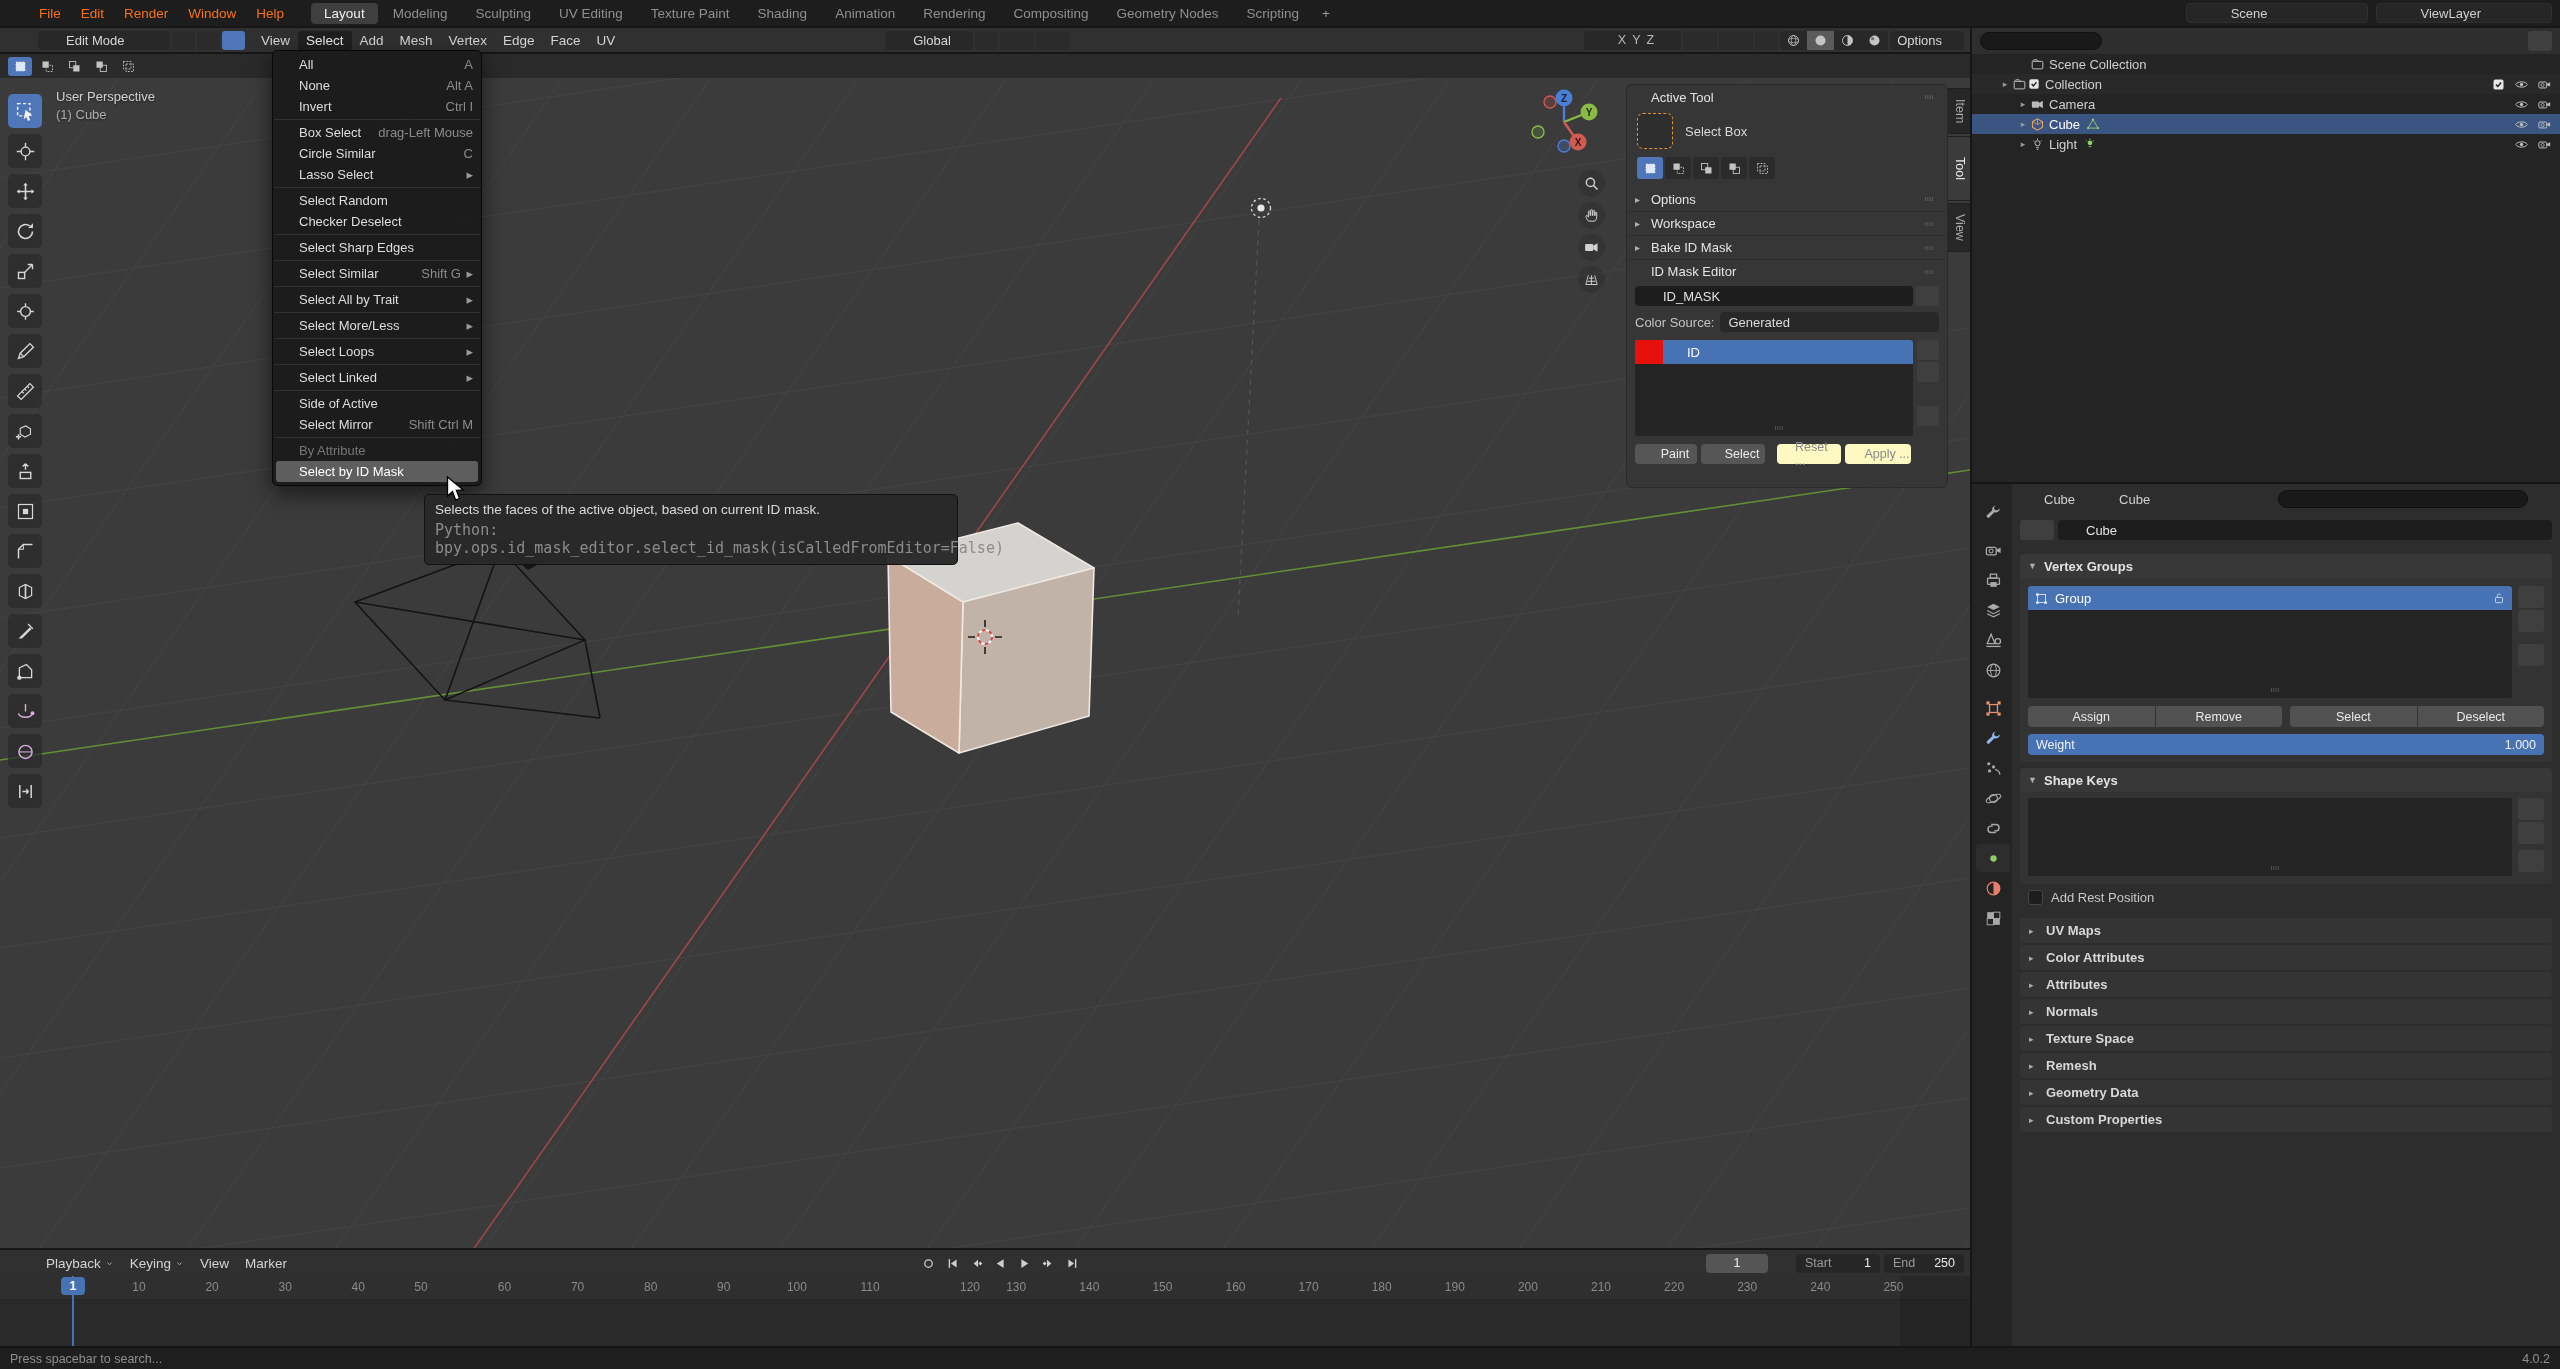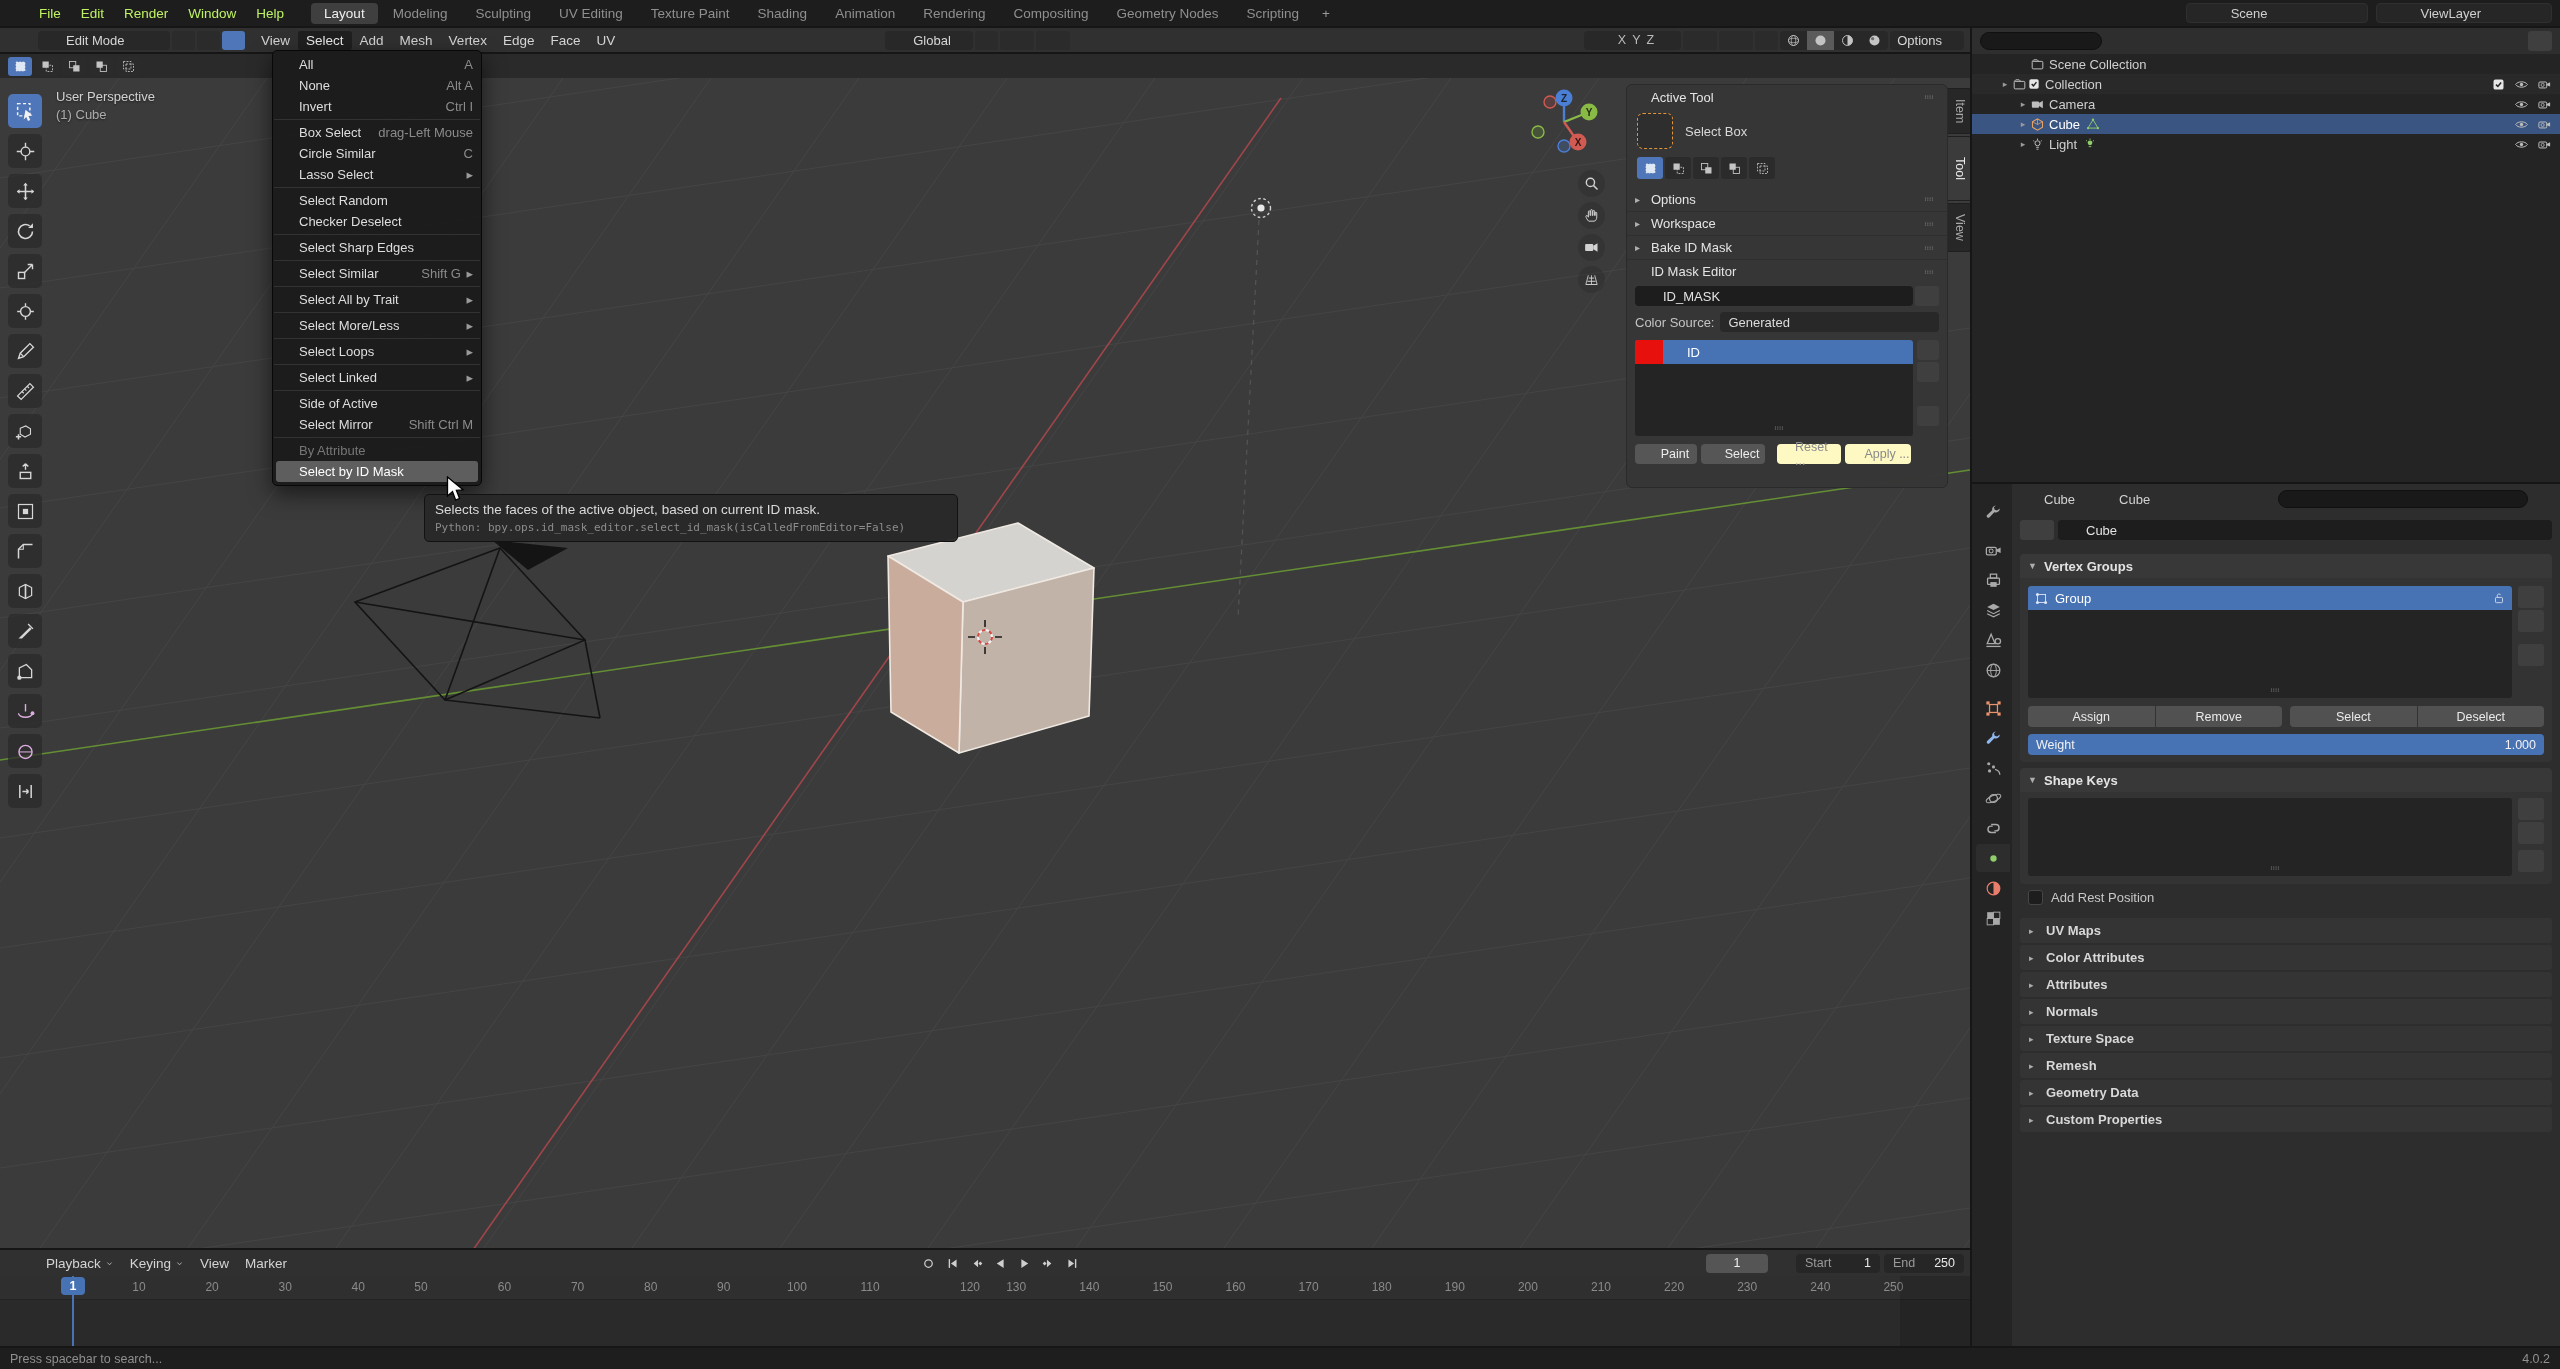--- a/index.html
+++ b/index.html
@@ -5,21 +5,21 @@
   *{box-sizing:border-box;margin:0;padding:0;user-select:none}
   html,body{width:2560px;height:1369px;overflow:hidden;background:#111}
   body{font-family:"Liberation Sans","DejaVu Sans",sans-serif;font-size:13px;color:#d0d0d0}
   #root{position:absolute;inset:0;width:2560px;height:1369px;background:#161616}
   .abs{position:absolute}
   .row{display:flex;align-items:center}
   .ic{display:inline-flex;width:16px;height:16px;color:#c4c4c4;flex:none}
   .ic svg{width:100%;height:100%}
   
   #topbar{left:0;top:0;width:2560px;height:26px;background:#1d1d1d;display:flex;align-items:center;padding:0 8px;gap:1px}
-  .tmenu{padding:2px 10px;border-radius:4px;color:#bef264;font-size:13.5px}
+  .tmenu{padding:2px 10px;border-radius:4px;color:#f97316;font-size:13.5px}
   #workspaces{display:flex;align-items:center;margin-left:16px;gap:2px}
   .wtab{padding:3px 13px;border-radius:4px;color:#8f8f8f;font-size:13.5px;white-space:nowrap}
   .wtab.active{background:#3f3f3f;color:#efefef}
   .wtab.add{color:#9a9a9a;padding:3px 8px}
   #topbar-right{margin-left:auto;display:flex;gap:8px}
   .idwidget{background:#262626;border:1px solid #2f2f2f;border-radius:4px;height:20px;display:flex;align-items:center;gap:5px;padding:0 6px;font-size:13px;color:#cfcfcf}
   .idwidget .dim{opacity:.45}
   
   #vp-header{left:0;top:28px;width:1970px;height:24px;background:#303030;display:flex;align-items:center;gap:2px;padding:0 6px;z-index:5}
   #tool-settings{left:0;top:54px;width:1970px;height:24px;background:#2a2a2a;display:flex;align-items:center;gap:3px;padding:0 8px;z-index:5}
@@ -66,21 +66,21 @@
   .mitem{height:21px;display:flex;align-items:center;padding:0 8px 0 26px;font-size:13px;color:#dedede}
   .mitem .sc{margin-left:auto;color:#8b8b8b;padding-left:14px;white-space:nowrap}
   .mitem .sub{margin-left:auto;color:#9a9a9a;width:10px;text-align:right}
   .mitem .sc + .sub{margin-left:2px}
   .mitem.hl{background:#5e5e5e;border-radius:3px;margin:0 3px;padding:0 5px 0 23px;color:#fff}
   .mitem.dis{color:#767676}
   .msep{height:1px;background:#323232;margin:2px 1px}
   
   #tooltip{left:424px;top:494px;width:534px;background:rgba(40,40,40,.97);border:1px solid #121212;border-radius:5px;padding:7px 10px;z-index:50;pointer-events:none}
   #tooltip .t1{font-size:13.5px;color:#dadada;margin-bottom:4px}
-  #tooltip .t2{font-family:"DejaVu Sans Mono","Liberation Mono",monospace;font-size:11px;color:#8c8c8c}
+  #tooltip .t2{font-family:"DejaVu Sans Mono","Liberation Mono",monospace;font-size:15px;color:#8c8c8c}
   
   #outliner{left:1972px;top:28px;width:588px;height:454px;background:#242424;overflow:hidden}
   #outliner-header{height:26px;background:#2e2e2e;display:flex;align-items:center;padding:0 8px;gap:6px}
   #ol-search{width:122px;height:18px;background:#191919;border:1px solid #101010;border-radius:9px;display:flex;align-items:center;gap:5px;padding:0 7px;color:#888}
   .olrow{height:20px;display:flex;align-items:center;font-size:13px;color:#cfcfcf}
   .olrow:nth-child(even){background:#292929}
   .olrow.selected{background:#3a5582;color:#fff}
   .olrow .name{margin-left:4px;white-space:nowrap}
   .olrow .rgt{margin-left:auto;display:flex;align-items:center;padding-right:8px}
   .olrow .rgt .ic{width:15px;height:15px;margin-left:8px;color:#bdbdbd}

